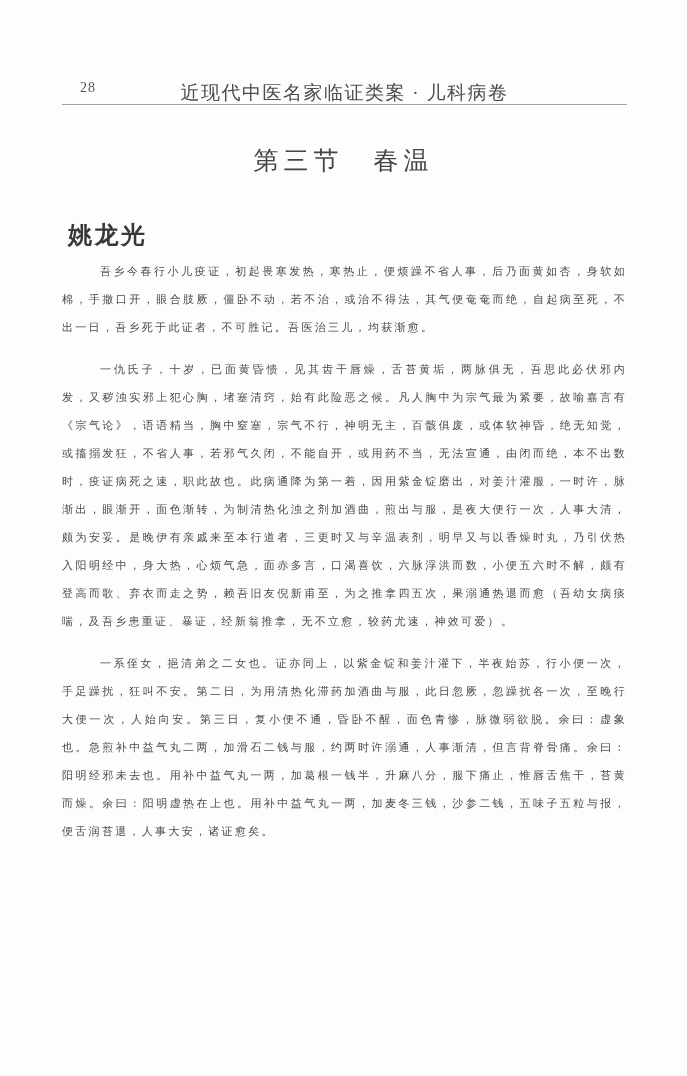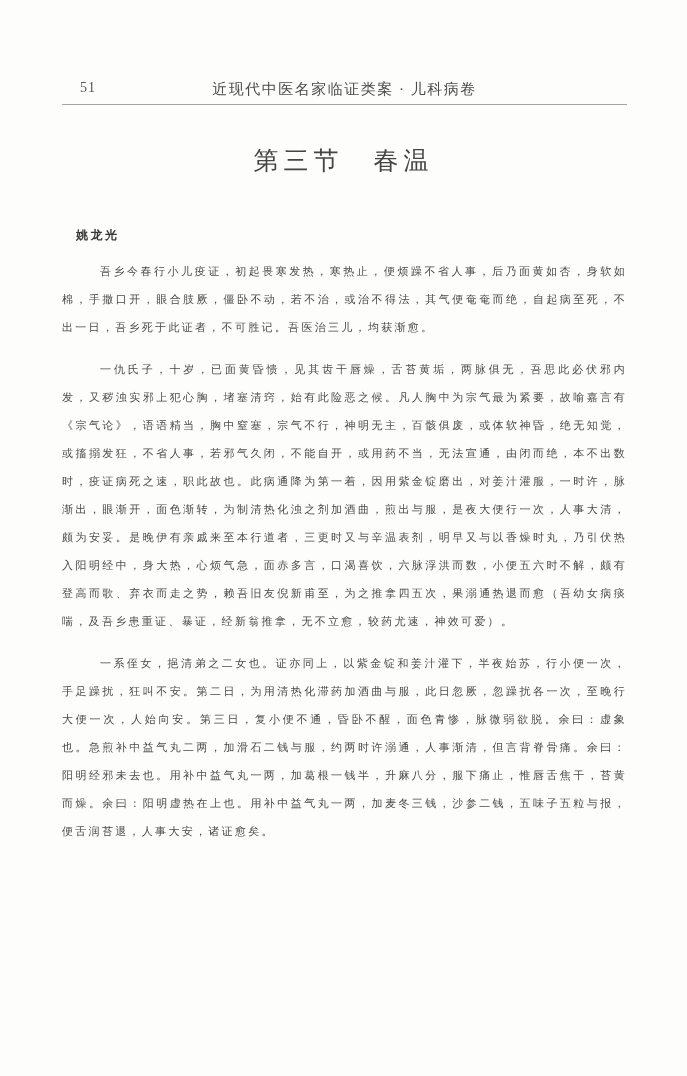--- a/index.html
+++ b/index.html
@@ -32,21 +32,21 @@
     font-size: 14px;
     letter-spacing: 1px;
     color: #555555;
   }
   .running-head {
     position: absolute;
     left: 50%;
     top: 2px;
     transform: translateX(-50%);
     white-space: nowrap;
-    font-size: 15px;
+    font-size: 19px;
     letter-spacing: 1.5px;
     color: #4c4c4c;
   }
   
   .section-title {
     position: absolute;
     top: 144px;
     left: 0;
     width: 100%;
     text-align: center;
@@ -54,25 +54,25 @@
     font-weight: 400;
     letter-spacing: 5px;
     color: #454545;
     margin: 0;
   }
   
   .author-name {
     position: absolute;
     top: 219px;
     left: 68px;
-    font-size: 12px;
+    font-size: 24px;
     font-weight: 700;
     letter-spacing: 2.5px;
     color: #383838;
-    margin: 8px;
+    margin: 0;
   }
   
   .body-text {
     position: absolute;
     top: 257px;
     left: 62px;
     width: 565px;
   }
   .body-text p {
     margin: 0 0 14px 0;
@@ -83,21 +83,21 @@
     text-indent: 38px;
     color: #4a4a4a;
   }
 </style>
 </head>
 <body>
 
 <div class="page">
 
   <div class="page-header">
-    <span class="page-number">51</span>
+    <span class="page-number">28</span>
     <span class="running-head">近现代中医名家临证类案 · 儿科病卷</span>
   </div>
 
   <h1 class="section-title">第三节　春温</h1>
 
   <h2 class="author-name">姚龙光</h2>
 
   <div class="body-text">
     <p>吾乡今春行小儿疫证，初起畏寒发热，寒热止，便烦躁不省人事，后乃面黄如杏，身软如棉，手撒口开，眼合肢厥，僵卧不动，若不治，或治不得法，其气便奄奄而绝，自起病至死，不出一日，吾乡死于此证者，不可胜记。吾医治三儿，均获渐愈。</p>
     <p>一仇氏子，十岁，已面黄昏愦，见其齿干唇燥，舌苔黄垢，两脉俱无，吾思此必伏邪内发，又秽浊实邪上犯心胸，堵塞清窍，始有此险恶之候。凡人胸中为宗气最为紧要，故喻嘉言有《宗气论》，语语精当，胸中窒塞，宗气不行，神明无主，百骸俱废，或体软神昏，绝无知觉，或搐搦发狂，不省人事，若邪气久闭，不能自开，或用药不当，无法宣通，由闭而绝，本不出数时，疫证病死之速，职此故也。此病通降为第一着，因用紫金锭磨出，对姜汁灌服，一时许，脉渐出，眼渐开，面色渐转，为制清热化浊之剂加酒曲，煎出与服，是夜大便行一次，人事大清，颇为安妥。是晚伊有亲戚来至本行道者，三更时又与辛温表剂，明早又与以香燥时丸，乃引伏热入阳明经中，身大热，心烦气急，面赤多言，口渴喜饮，六脉浮洪而数，小便五六时不解，颇有登高而歌、弃衣而走之势，赖吾旧友倪新甫至，为之推拿四五次，果溺通热退而愈（吾幼女病痰喘，及吾乡患重证、暴证，经新翁推拿，无不立愈，较药尤速，神效可爱）。</p>

